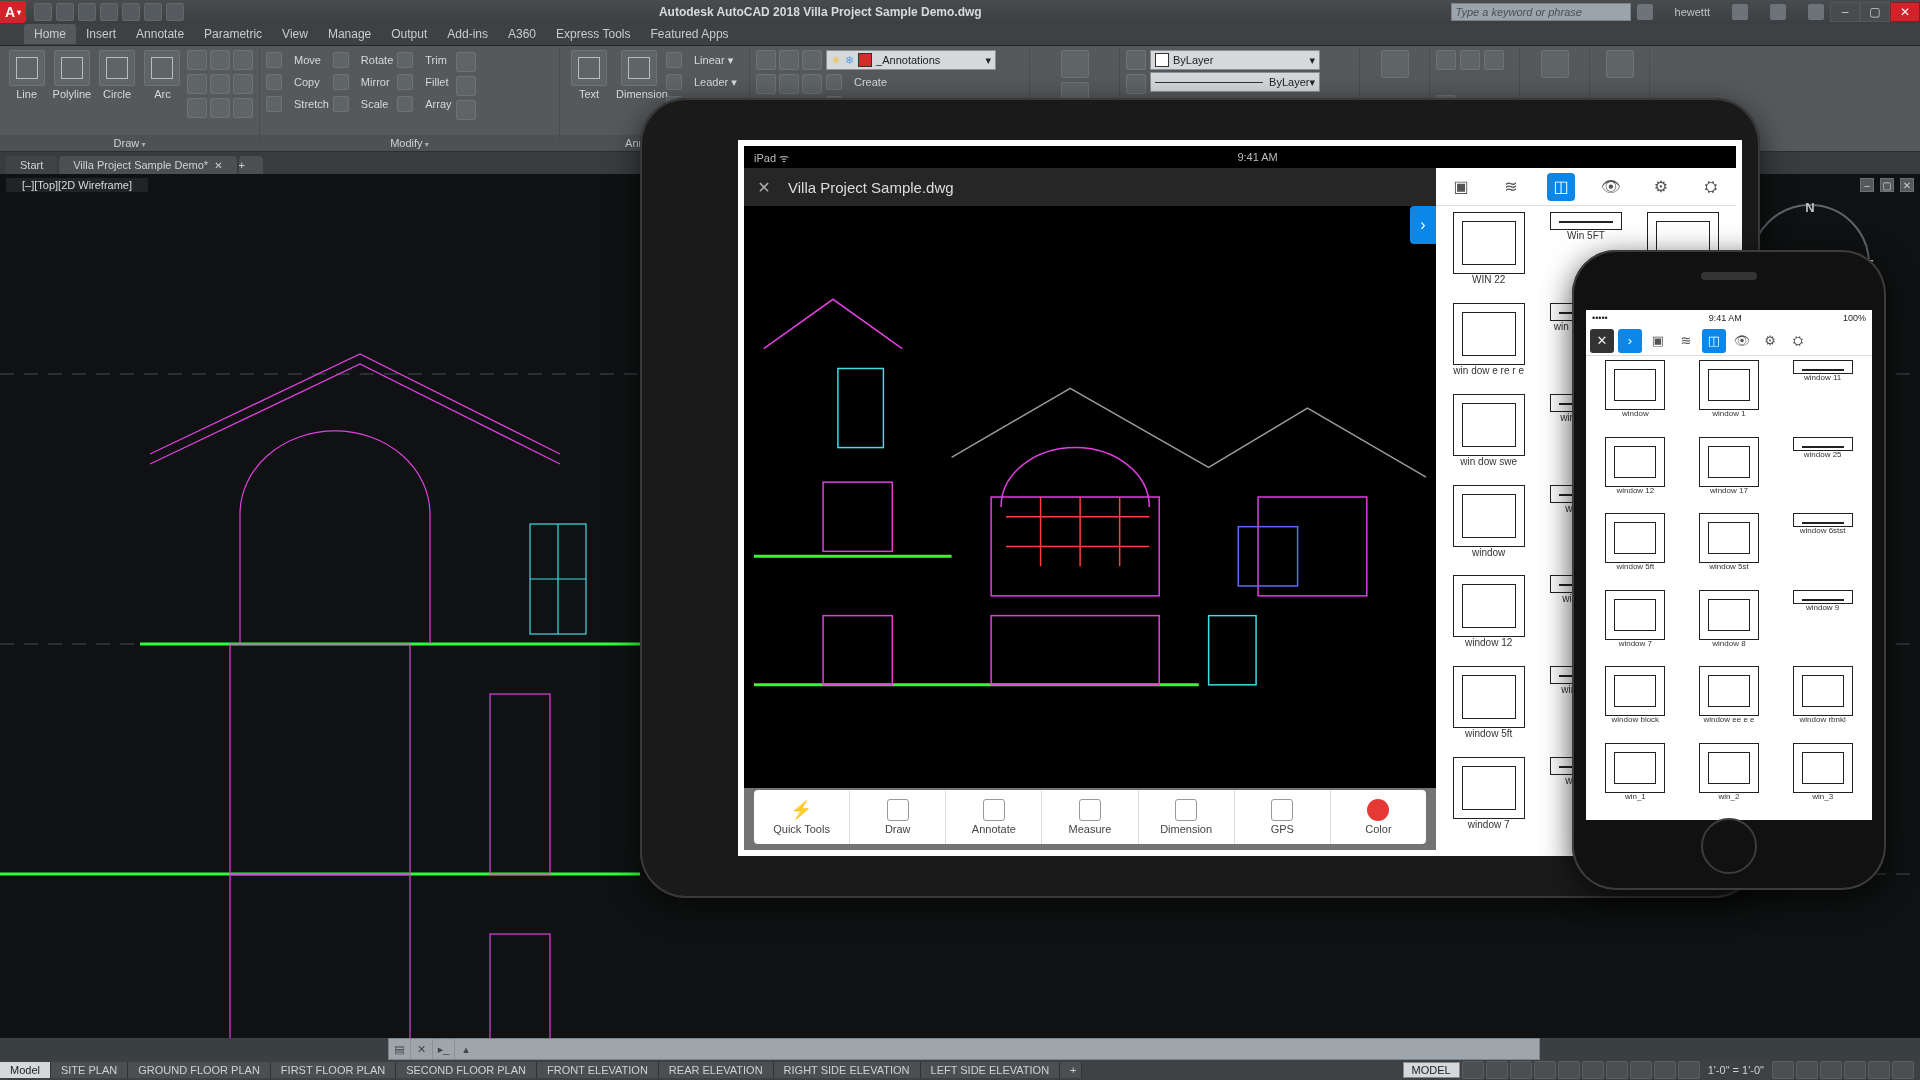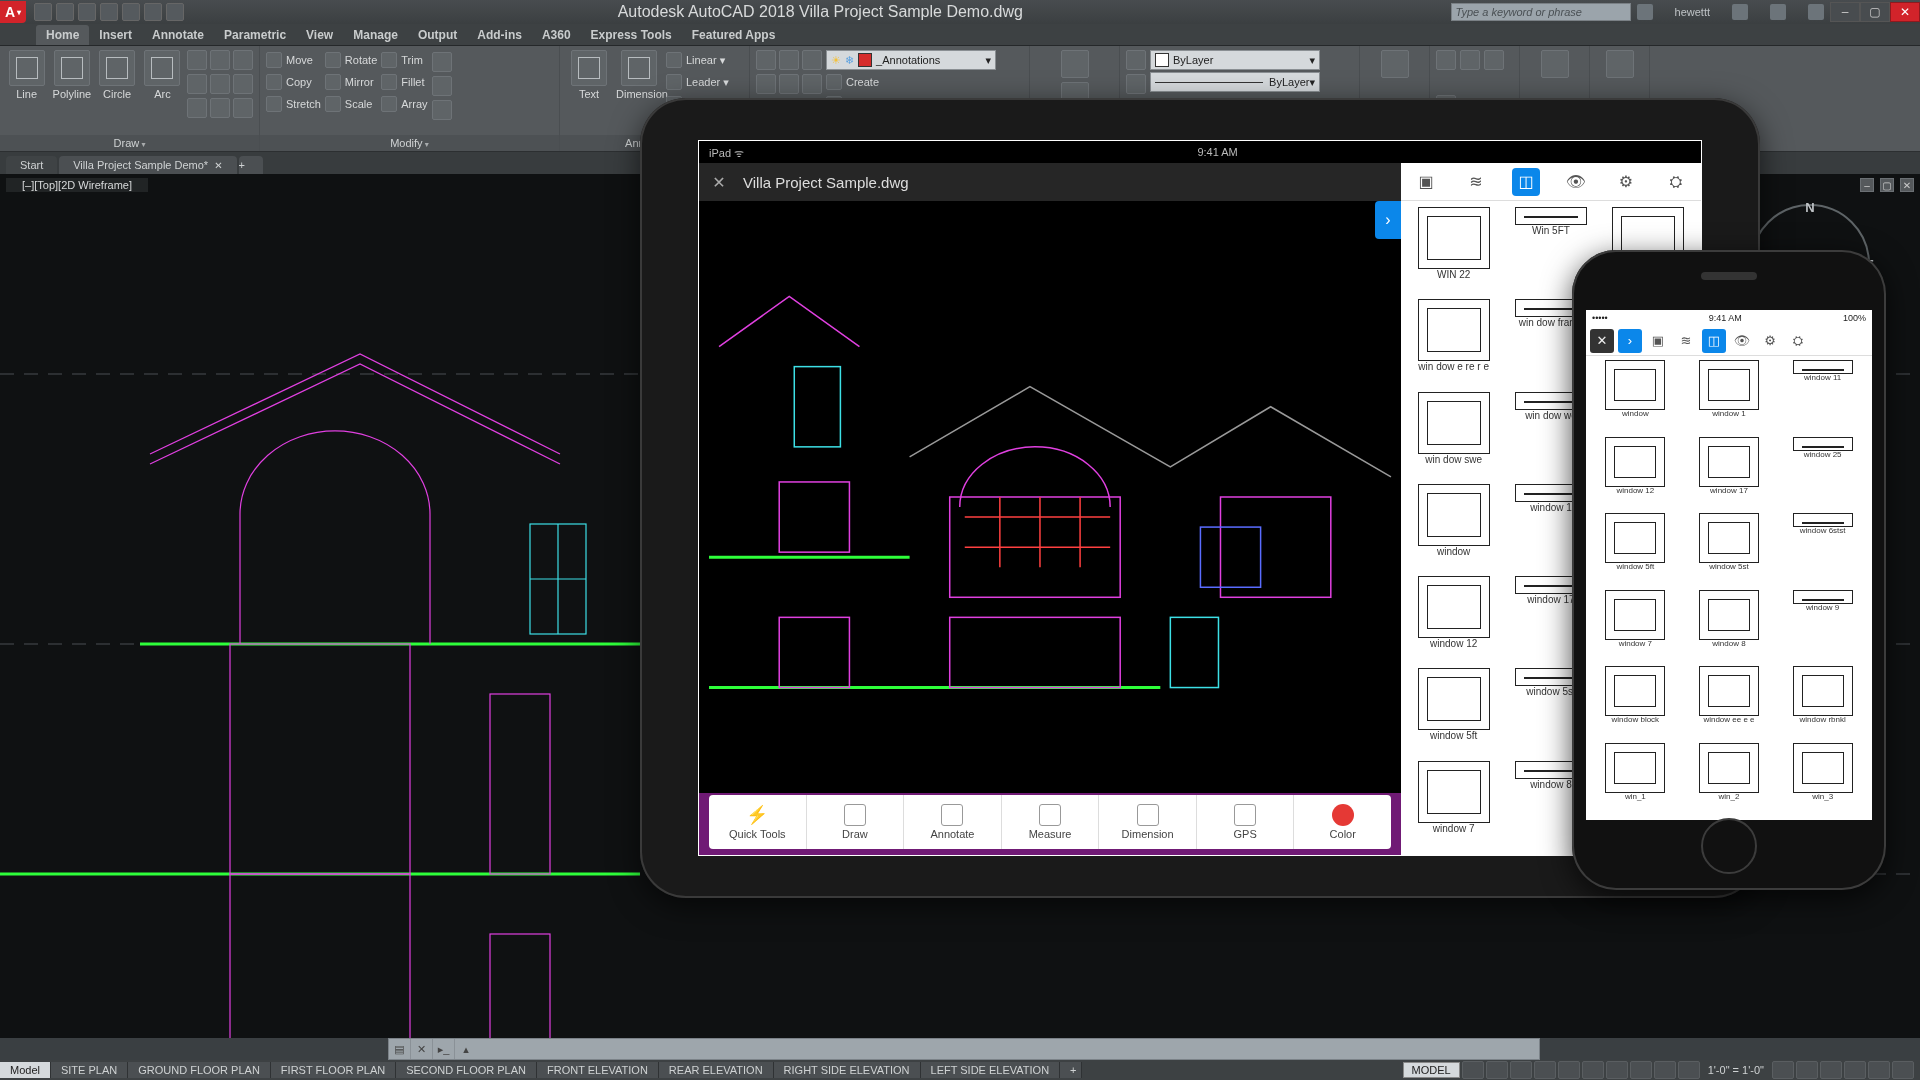--- a/index.html
+++ b/index.html
@@ -4,43 +4,43 @@
 <style>
 * { box-sizing: border-box; margin: 0; padding: 0; font-family: "Segoe UI", Arial, sans-serif; }
 body { background: #3a3f42; width: 1920px; height: 1080px; overflow: hidden; position: relative; color: #ccc; font-size: 12px; }
 
 
 .titlebar { height: 24px; background: linear-gradient(#484c4f,#3b3f41); display: flex; align-items: center; }
 .app-logo { width: 26px; height: 22px; background: #d2232a; color: #fff; font-weight: bold; font-size: 14px; display: flex; align-items: center; justify-content: center; border-radius: 0 0 4px 0; margin-right: 2px; }
 .app-logo::after{content:"▾";font-size:8px;margin-left:2px;}
 .qat { display: flex; gap: 4px; padding: 0 6px; }
 .qat-btn { width: 18px; height: 18px; background: #555a5e; border: 1px solid #666; border-radius: 2px; }
-.title-center { flex: 1; text-align: center; color: #d8dadb; font-size: 16px; }
+.title-center { flex: 1; text-align: center; color: #d8dadb; font-size: 12px; font-weight: bold; }
 .search-box { width: 180px; height: 18px; background: #9ba4ab; border: 1px solid #7a8085; font-style: italic; color: #4a5054; padding: 0 4px; font-size: 11px; line-height: 16px; }
 .user-area { display:flex; align-items:center; gap:22px; padding:0 6px; color:#bfc3c6; font-size:11px;}
 .user-area .ico{width:16px;height:16px;background:#6c747a;border-radius:2px;}
 .win-controls { display: flex; }
 .win-btn { width: 30px; height: 20px; display: flex; align-items: center; justify-content: center; border: 1px solid #555; background:#484c4f; }
 .win-btn.close { background: #d2232a; border-color:#8e1a1f; color:#fff; }
 
 
-.ribbon-tabs { height: 22px; background: #3d4143; display: flex; align-items: flex-end; padding-left: 36px; gap: 0; border-bottom: 1px solid #25282a; font-weight: bold; }
+.ribbon-tabs { height: 22px; background: #3d4143; display: flex; align-items: flex-start; padding-left: 24px; gap: 0; border-bottom: 1px solid #25282a; }
 .ribbon-tab { padding: 3px 10px 3px; color: #c9cccd; font-size: 12px; cursor:pointer; }
 .ribbon-tab.active { background: #55595c; border-radius: 3px 3px 0 0; }
 
 
 .ribbon { height: 106px; background: #55595c; display: flex; border-bottom: 1px solid #2c2f31; }
 .panel { border-right: 1px solid #4a4e51; display:flex; flex-direction:column; }
 .panel-body { flex:1; display:flex; align-items:flex-start; padding:4px 6px 0; gap:4px; }
 .panel-title { text-align:center; color:#cfd2d3; font-size:11px; padding:2px 0; background:#4d5154; }
 .panel-title::after{content:" ▾"; font-size:8px; opacity:.7;}
 .big-tool { width:46px; text-align:center; color:#d7d9da; font-size:11px; }
 .big-tool .ic { width:36px; height:36px; margin:0 auto 2px; background:#5f6467; border:1px solid #6e7377; border-radius:2px; position:relative; }
 .big-tool .ic::before{content:""; position:absolute; inset:6px; border:1px solid #b7bcbf;}
-.small-row { display:flex; align-items:center; gap:4px; color:#d7d9da; font-size:11px; height:20px; white-space:nowrap;}
+.small-row { display:flex; align-items:center; gap:12px; color:#d7d9da; font-size:11px; height:20px; white-space:nowrap;}
 .small-row .sic{ width:16px;height:16px;background:#5f6467;border:1px solid #6e7377;border-radius:2px; }
 .col { display:flex; flex-direction:column; gap:2px; }
 .dd { width:170px; height:20px; background:#d5d9dc; border:1px solid #8a8f93; color:#222; font-size:11px; padding:0 4px; display:flex; align-items:center; justify-content:space-between;}
 .dd .sw{width:14px;height:14px;background:#d62c2c;border:1px solid #333;}
 .dd.bylayer .sw{background:#fff;}
 .sq{width:28px;height:28px;background:#5f6467;border:1px solid #6e7377;border-radius:2px;}
 .sq.sm{width:20px;height:20px;}
 
 
 .doctabs { height:22px; background:#383c3e; display:flex; align-items:flex-end; padding-left:6px; }
@@ -69,21 +69,21 @@
 .ltab{padding:2px 10px;font-size:11px;color:#cfd2d3;border-right:1px solid #2f3234;background:#4b4f52;}
 .ltab.active{background:#d5d9dc;color:#222;}
 .ltab.plus{width:22px;text-align:center;}
 .statusbar{margin-left:auto;display:flex;align-items:center;gap:2px;padding-right:6px;}
 .stat-btn{width:22px;height:18px;background:#4b4f52;border:1px solid #5a5e61;border-radius:2px;}
 .stat-txt{color:#cfd2d3;font-size:11px;padding:0 6px;}
 .stat-model{background:#d5d9dc;color:#222;padding:1px 8px;font-size:11px;border:1px solid #888;}
 
 
 .ipad{position:absolute; top:98px; left:640px; width:1120px; height:800px; background:#1a1a1a; border-radius:46px; padding:42px 58px; box-shadow:0 8px 30px rgba(0,0,0,.6), inset 0 0 0 2px #3a3a3a;}
-.ipad-screen{width:100%;height:100%;background:#701a75;position:relative;overflow:hidden;border:1px solid #ffffff;}
+.ipad-screen{width:100%;height:100%;background:#737373;position:relative;overflow:hidden;border:6px solid #ffffff;margin-left:40px;}
 .ipad-status{height:22px;background:#000;color:#bbb;font-size:11px;display:flex;align-items:center;justify-content:space-between;padding:0 10px;}
 .ipad-bar{height:38px;background:#262626;display:flex;align-items:center;padding:0 8px;gap:12px;color:#ddd;font-size:15px;}
 .ipad-bar .sp{flex:1;}
 .ipad-bar .ib{width:24px;height:24px;color:#aaa;display:flex;align-items:center;justify-content:center;font-size:16px;}
 .ipad-canvas{position:absolute;top:60px;left:0;right:300px;bottom:62px;background:#000;}
 .ipad-canvas svg{width:100%;height:100%;}
 .ipad-tools{position:absolute;bottom:6px;left:10px;right:310px;height:54px;background:#fff;border-radius:4px;display:flex;}
 .itool{flex:1;display:flex;flex-direction:column;align-items:center;justify-content:center;gap:2px;font-size:11px;color:#444;border-right:1px solid #ddd;}
 .itool:last-child{border-right:none;}
 .itool .ii{width:22px;height:22px;border:1px solid #999;border-radius:3px;}

